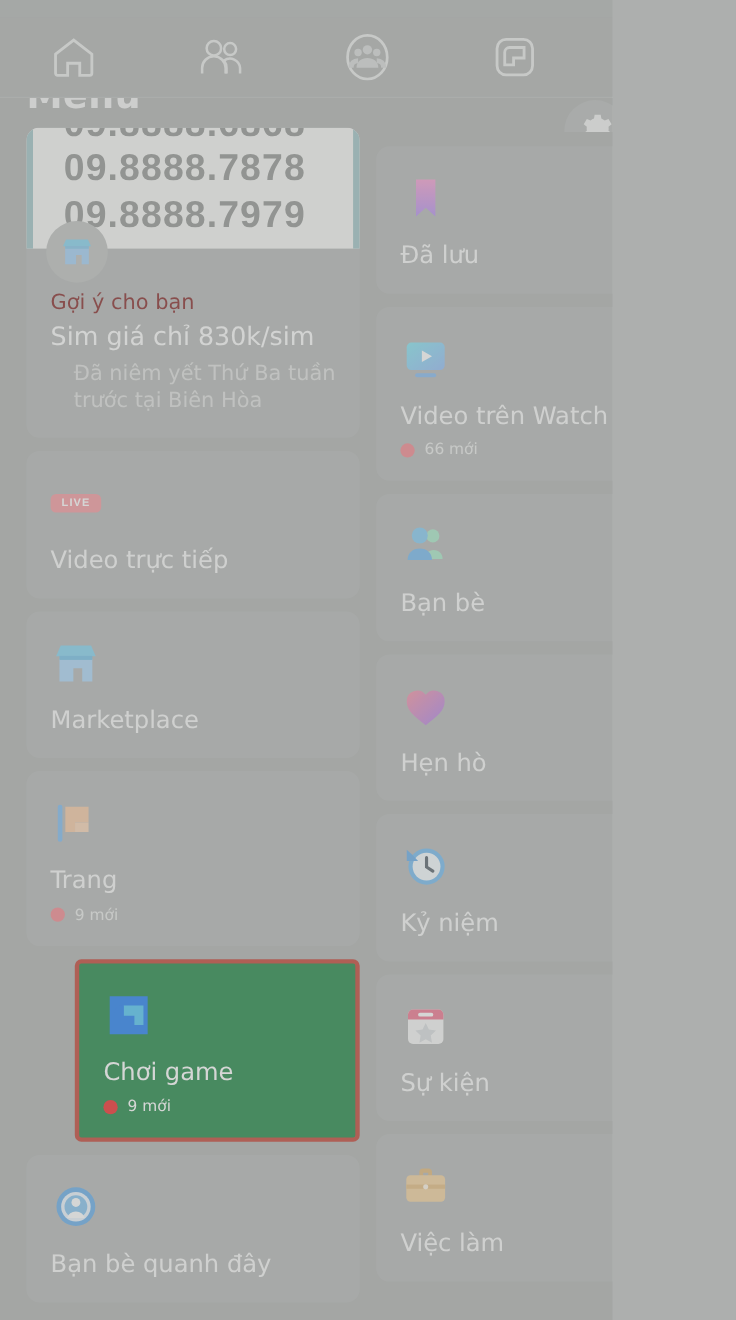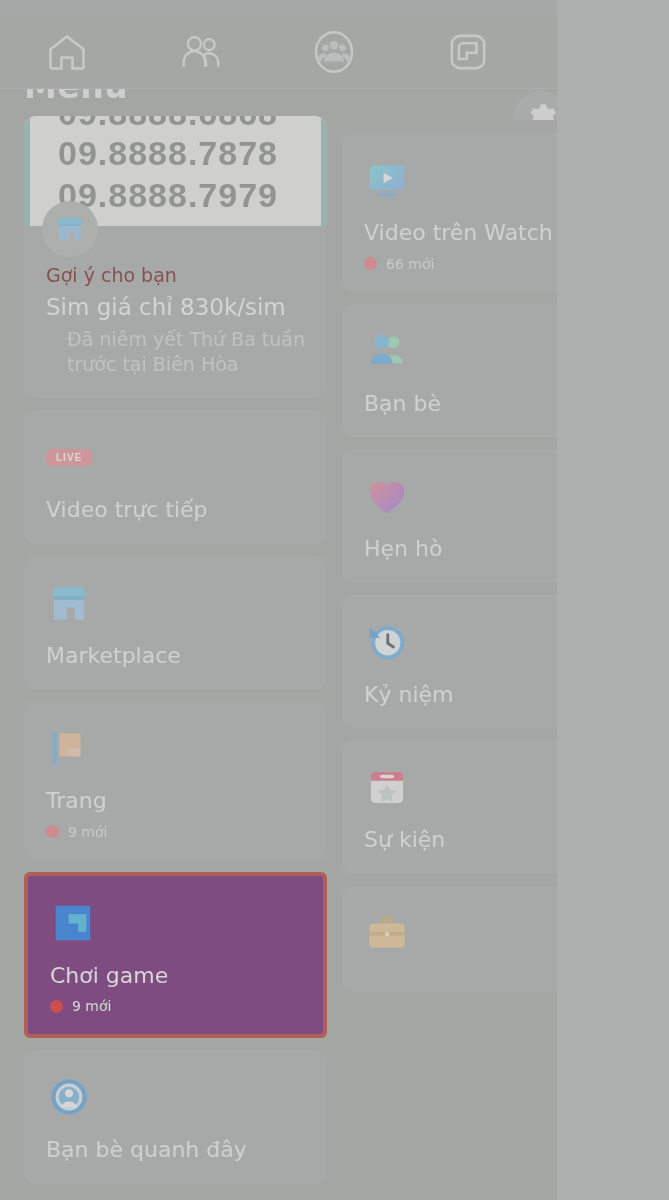--- a/index.html
+++ b/index.html
@@ -240,23 +240,24 @@
     font-family: "Liberation Sans", sans-serif;
     font-size: 10px;
     font-weight: 700;
     letter-spacing: 1px;
     padding: 3px 10px;
     border-radius: 5px;
   }
 
   
   .card.selected {
-    background: #701a75;
+    background: #15803d;
     border: 4px solid #c0392b;
     border-radius: 6px;
+    margin-left: 44px;
   }
   .card.selected .label { color: #ffffff; }
   .card.selected .badge { color: #ffffff; }
   .card.selected .dot { background: #f01f1f; }
 
   
   .veil {
     position: absolute;
     inset: 0;
     background: rgba(150,152,151,0.40);
@@ -441,20 +442,34 @@
             <path d="M7.8 17.4a4.4 4.4 0 0 1 8.4 0z" fill="#ffffff"></path>
           </svg>
         </div>
         <div class="label">Bạn bè quanh đây</div>
       </div>
 
     </div>
 
     <div class="col right">
 
+      <div class="card">
+        <div class="icon-slot">
+          <svg width="46" height="46" viewBox="0 0 24 24">
+            <defs>
+              <linearGradient id="bmg" x1="0" y1="0" x2="0" y2="1">
+                <stop offset="0%" stop-color="#f49bd0"></stop>
+                <stop offset="100%" stop-color="#b18cf0"></stop>
+              </linearGradient>
+            </defs>
+            <path d="M7.4 3.2h9.2v17.6L12 16.6l-4.6 4.2z" fill="url(#bmg)"></path>
+          </svg>
+        </div>
+        <div class="label">Đã lưu</div>
+      </div>
 
       <div class="card">
         <div class="icon-slot">
           <svg width="46" height="46" viewBox="0 0 24 24">
             <defs>
               <linearGradient id="wvg" x1="0" y1="0" x2="1" y2="1">
                 <stop offset="0%" stop-color="#7fe3f0"></stop>
                 <stop offset="100%" stop-color="#8fb9f6"></stop>
               </linearGradient>
             </defs>
@@ -523,20 +538,21 @@
 
       <div class="card">
         <div class="icon-slot">
           <svg width="46" height="46" viewBox="0 0 24 24">
             <path d="M9 5.6a1.8 1.8 0 0 1 1.8-1.8h2.4A1.8 1.8 0 0 1 15 5.6v1.6h-1.8V5.8h-2.4v1.4H9z" fill="#e0b473"></path>
             <rect x="2.8" y="7" width="18.4" height="12.6" rx="2" fill="#f2cf9a"></rect>
             <rect x="2.8" y="11.4" width="18.4" height="2" fill="#e3ba7c"></rect>
             <circle cx="12" cy="12.5" r="1.2" fill="#fdf4e4"></circle>
           </svg>
         </div>
+        <div class="label">Việc làm</div>
       </div>
 
     </div>
   </div>
 
   <div class="veil"></div>
 
 </div>
 
 </body></html>

